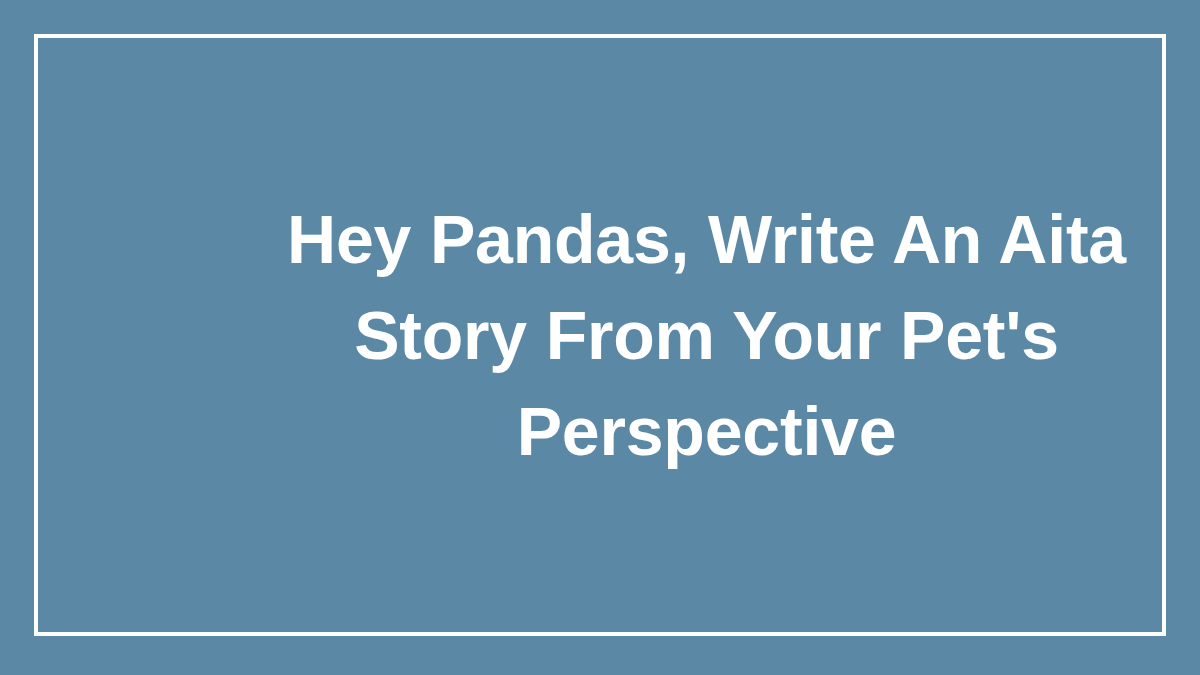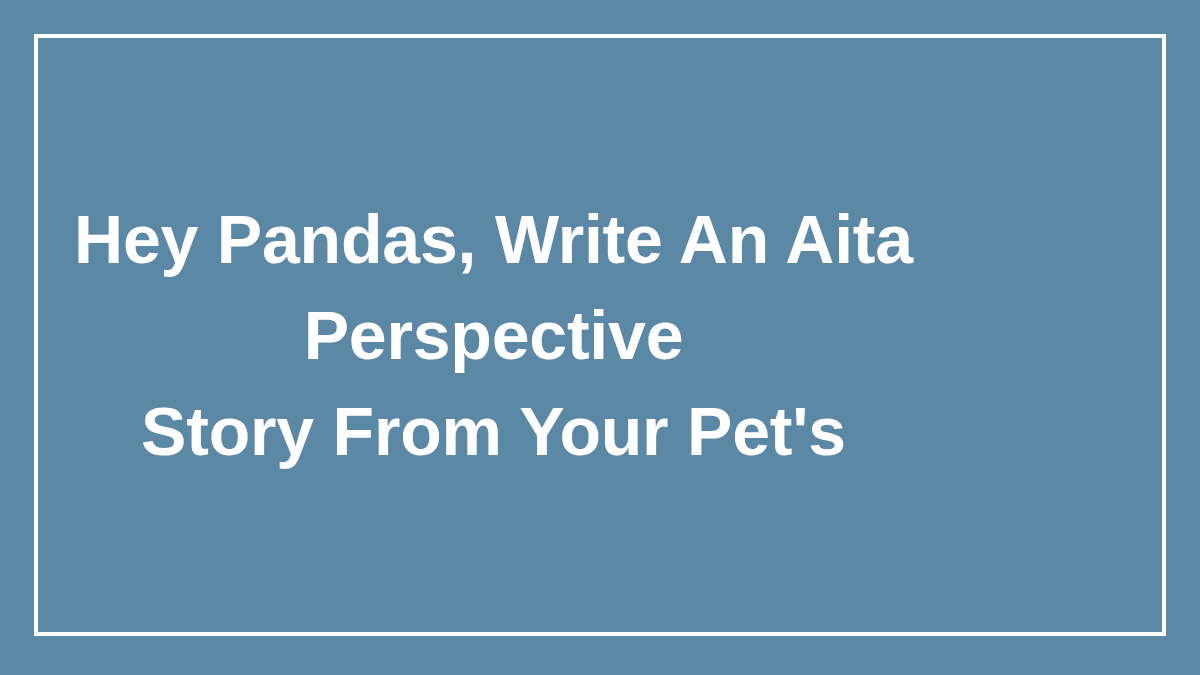--- a/index.html
+++ b/index.html
@@ -36,21 +36,21 @@
 
   .banner-content {
     position: absolute;
     left: 34px;
     top: 34px;
     width: 1132px;
     height: 602px;
     box-sizing: border-box;
     display: flex;
     flex-direction: column;
-    align-items: flex-start;
+    align-items: flex-end;
     justify-content: center;
     padding: 0 40px;
   }
 
   .headline {
     margin: 0;
     color: #ffffff;
     font-family: "Liberation Sans", "DejaVu Sans", sans-serif;
     font-size: 68px;
     font-weight: bold;
@@ -69,18 +69,18 @@
 <body>
 
 <div class="banner" style="background: rgb(91, 136, 165);">
 
   <div class="banner-frame" style="border-color: rgb(255, 255, 255);"></div>
 
   <div class="banner-content">
 
     <h1 class="headline" style="color: rgb(255, 255, 255);">
       <span class="headline-line">Hey Pandas, Write An Aita</span>
+      <span class="headline-line">Story From Your Pet's</span>
       <span class="headline-line">Perspective</span>
-      <span class="headline-line">Story From Your Pet's</span>
     </h1>
 
   </div>
 </div>
 
 </body></html>

